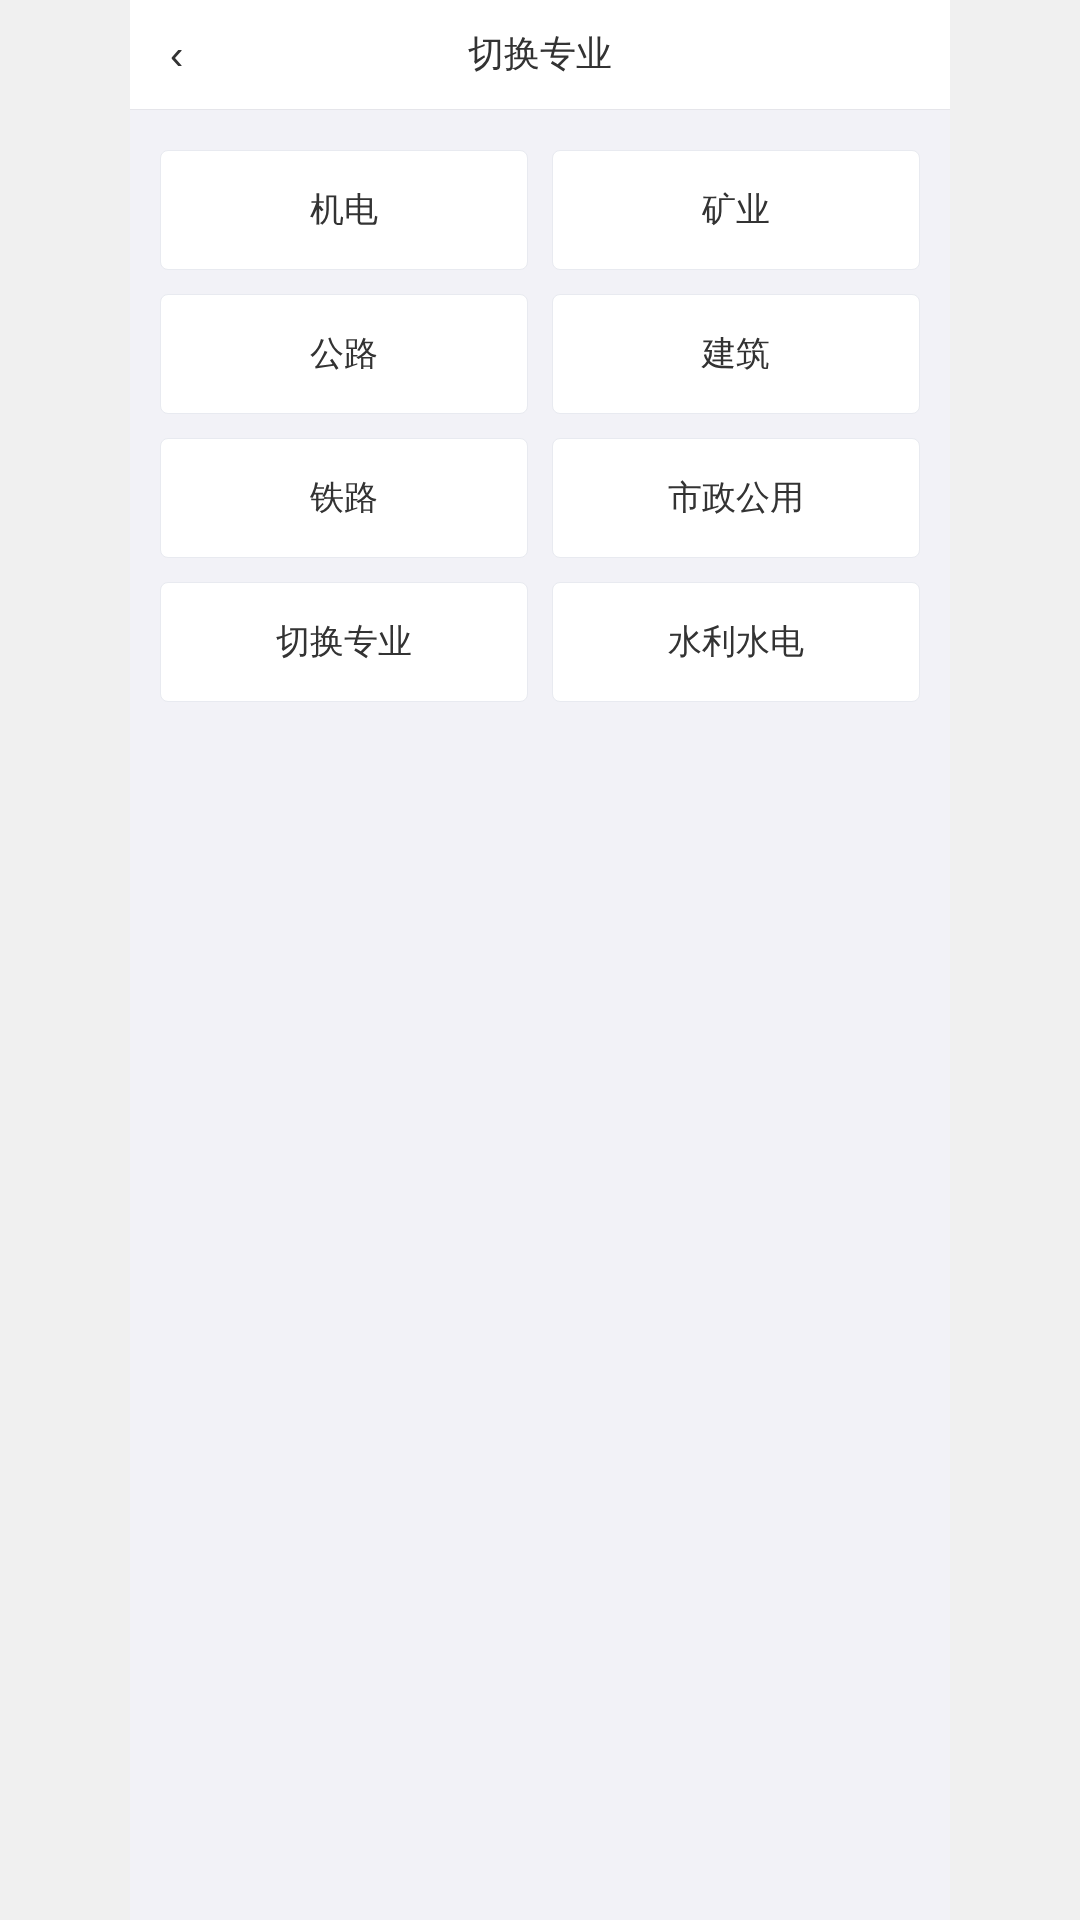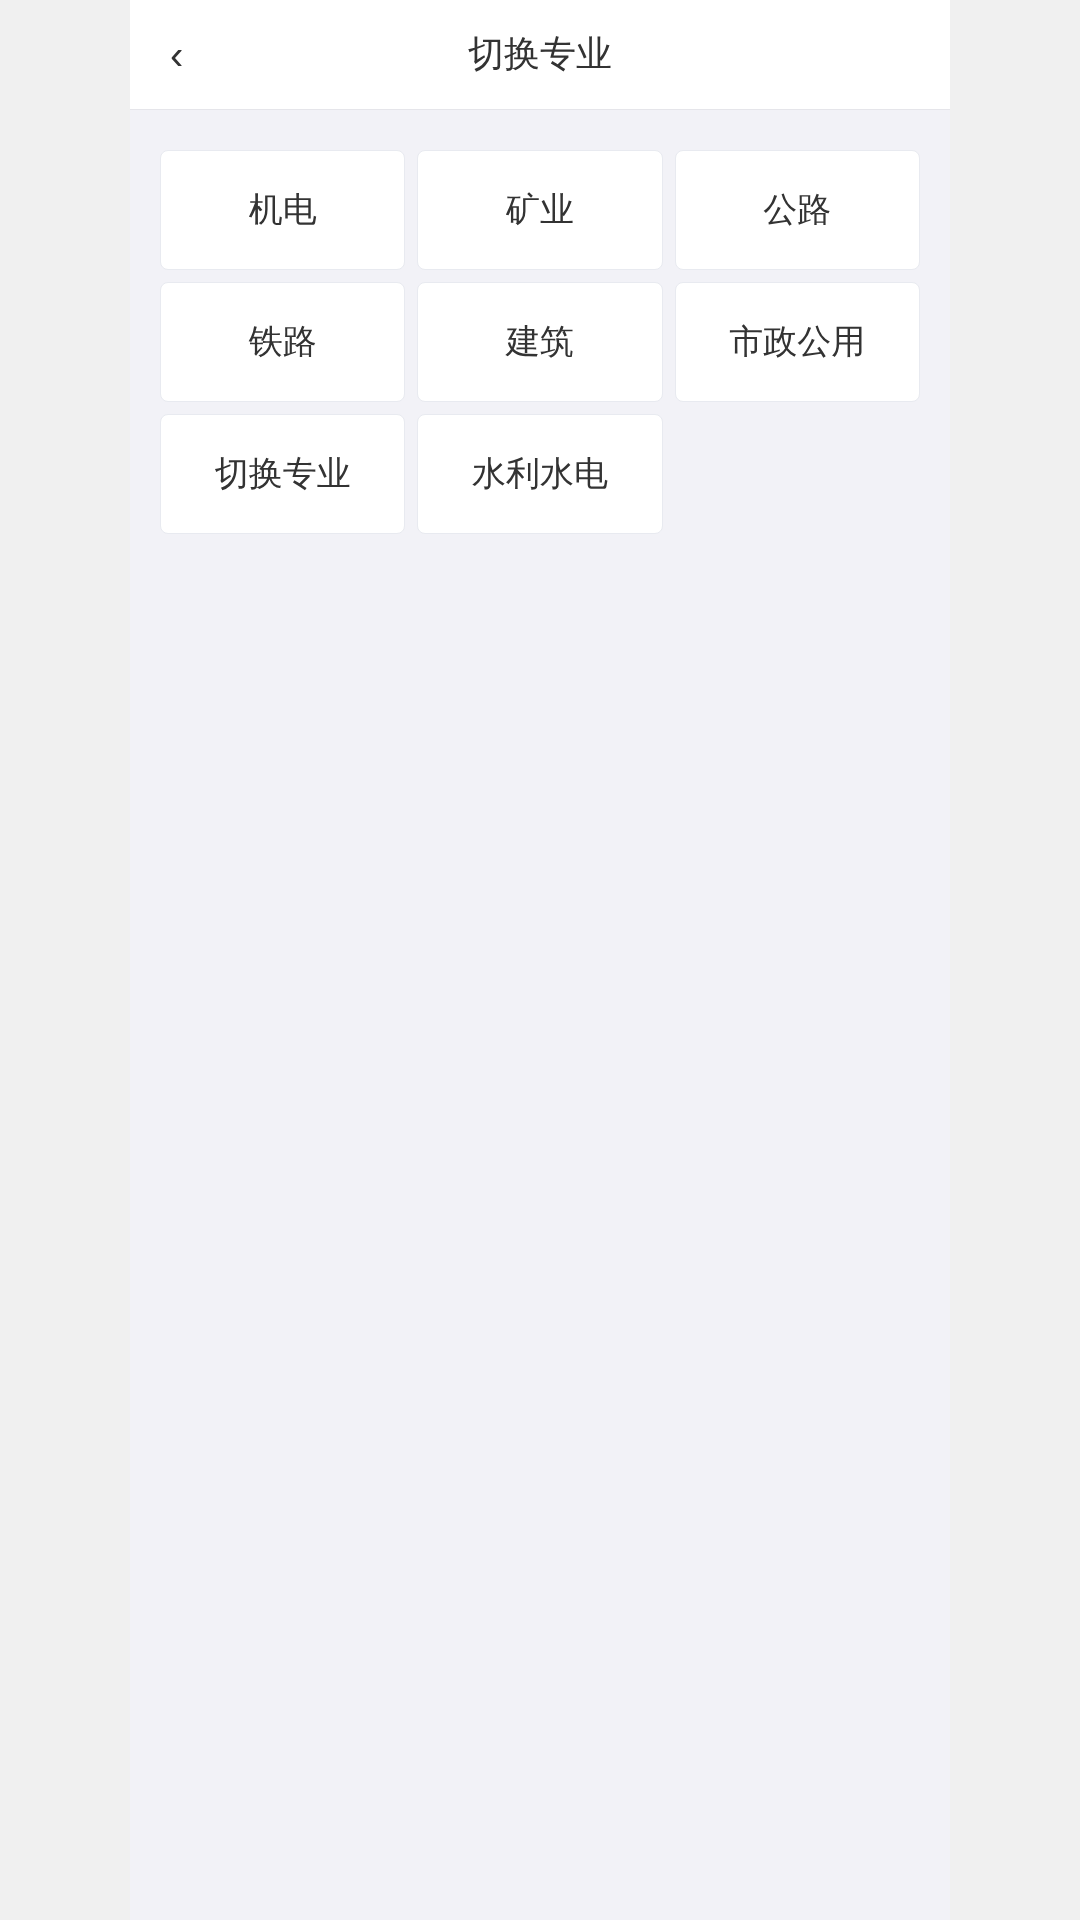--- a/index.html
+++ b/index.html
@@ -56,22 +56,22 @@
       font-weight: 400;
     }
 
     .content {
       padding: 40px 30px;
       background-color: #f2f2f7;
     }
 
     .grid-container {
       display: grid;
-      grid-template-columns: 1fr 1fr 1fr;
-      gap: 12px;
+      grid-template-columns: 1fr 1fr;
+      gap: 24px;
     }
 
     .grid-item {
       background-color: #ffffff;
       border-radius: 8px;
       height: 120px;
       display: flex;
       align-items: center;
       justify-content: center;
       cursor: pointer;
@@ -100,24 +100,24 @@
     <div class="grid-item">
           <span class="grid-item-label">机电</span>
         </div>
         <div class="grid-item">
           <span class="grid-item-label">矿业</span>
         </div>
         <div class="grid-item">
           <span class="grid-item-label">公路</span>
         </div>
         <div class="grid-item">
-          <span class="grid-item-label">铁路</span>
+          <span class="grid-item-label">建筑</span>
         </div>
         <div class="grid-item">
-          <span class="grid-item-label">建筑</span>
+          <span class="grid-item-label">铁路</span>
         </div>
         <div class="grid-item">
           <span class="grid-item-label">市政公用</span>
         </div>
         <div class="grid-item">
           <span class="grid-item-label">切换专业</span>
         </div>
         <div class="grid-item">
           <span class="grid-item-label">水利水电</span>
         </div>

